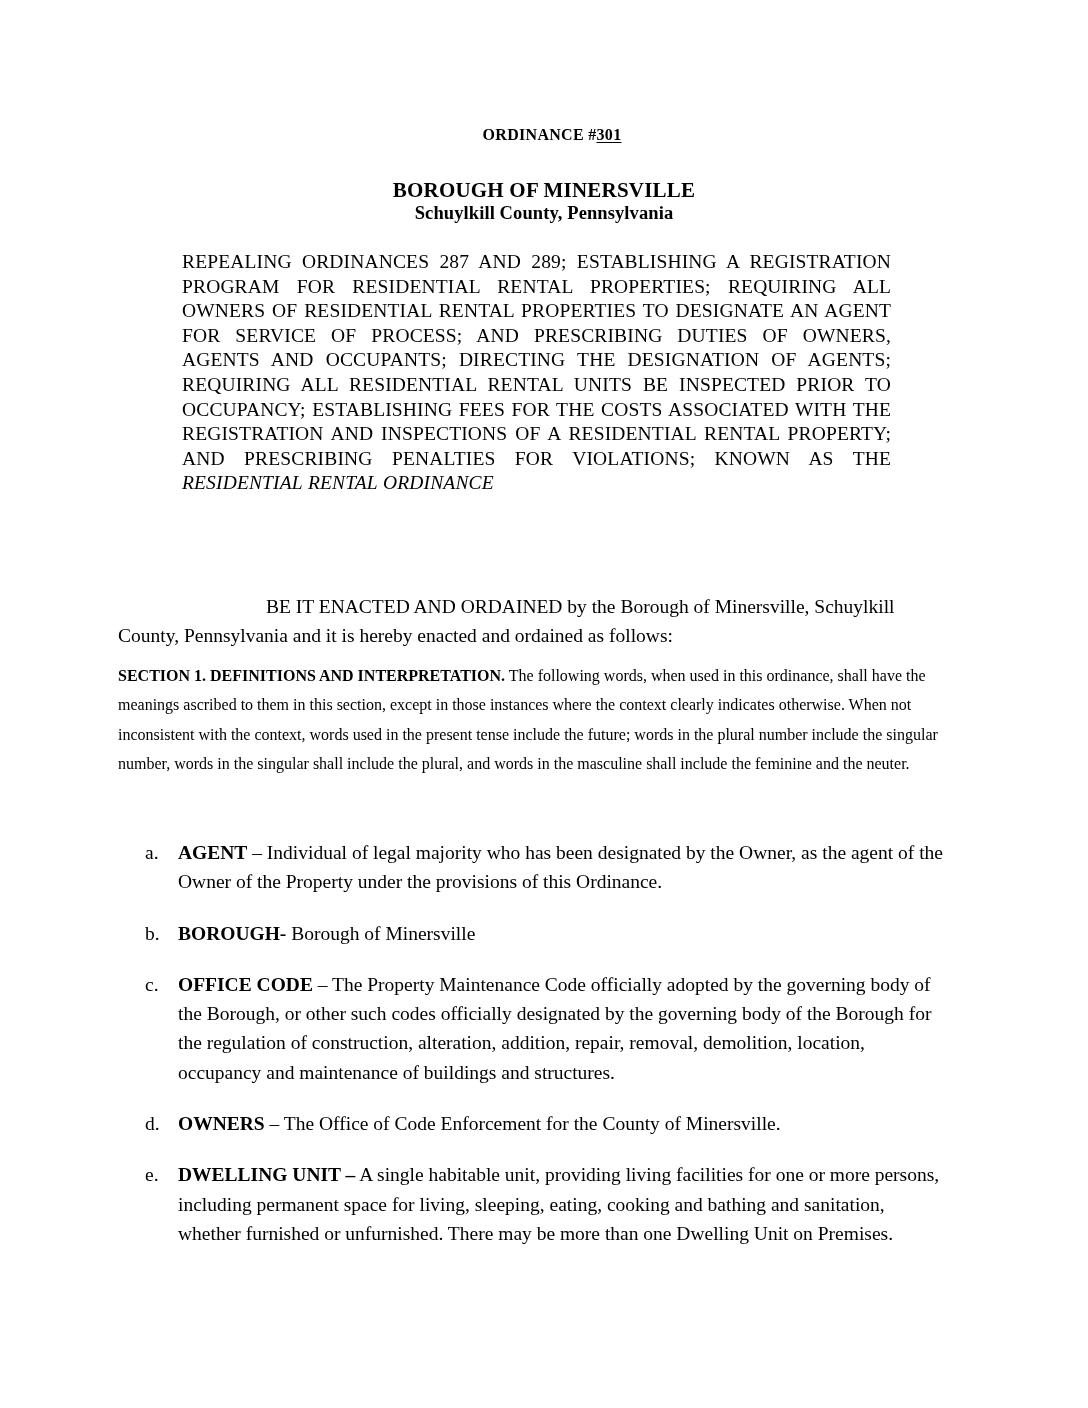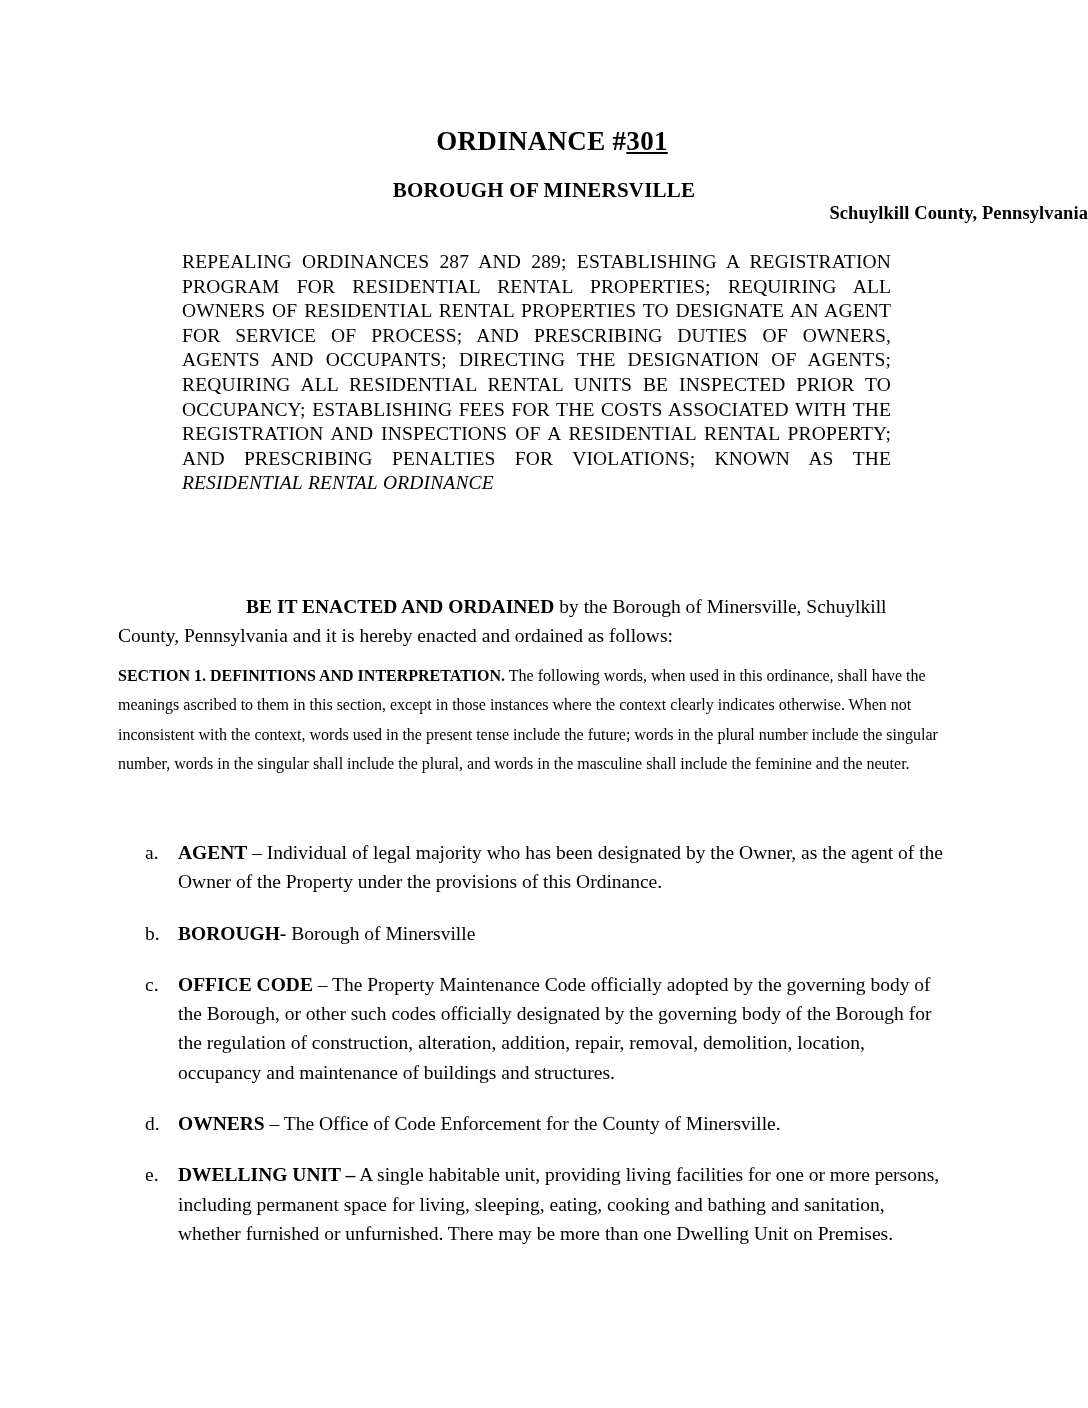--- a/index.html
+++ b/index.html
@@ -20,21 +20,21 @@
   }
 
   
   .head-ordinance {
     position: absolute;
     left: 16px;
     right: 0;
     top: 126px;
     text-align: center;
     font-weight: bold;
-    font-size: 27px;
+    font-size: 16px;
     letter-spacing: 0.3px;
   }
   .head-ordinance .num {
     text-decoration: underline;
     text-underline-offset: 2px;
   }
 
   .head-borough {
     position: absolute;
     left: 0;
@@ -43,21 +43,21 @@
     text-align: center;
     font-weight: bold;
     font-size: 21px;
     letter-spacing: 0.2px;
   }
   .head-county {
     position: absolute;
     left: 0;
     right: 0;
     top: 203px;
-    text-align: right;
+    text-align: center;
     font-weight: bold;
     font-size: 18.5px;
     letter-spacing: 0.1px;
   }
 
   
   .title-block {
     position: absolute;
     left: 182px;
     top: 250px;
@@ -78,21 +78,21 @@
   .enacting {
     position: absolute;
     left: 118px;
     top: 592px;
     width: 830px;
     font-size: 19.5px;
     line-height: 29px;
     text-indent: 128px;
     text-align: left;
   }
-  .enacting b { font-weight: bold; }
+  .enacting b { font-weight: normal; margin-left: 20px; }
 
   .section-para {
     position: absolute;
     left: 118px;
     top: 661px;
     width: 830px;
     font-size: 16px;
     line-height: 29.3px;
     text-align: left;
   }

